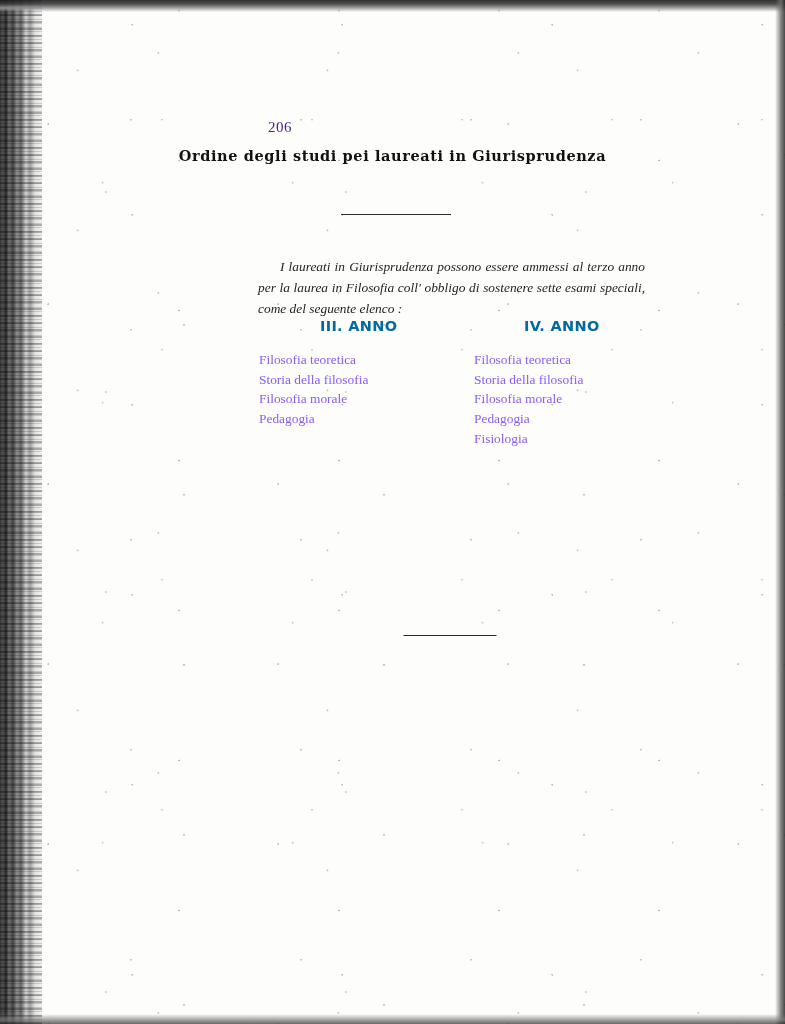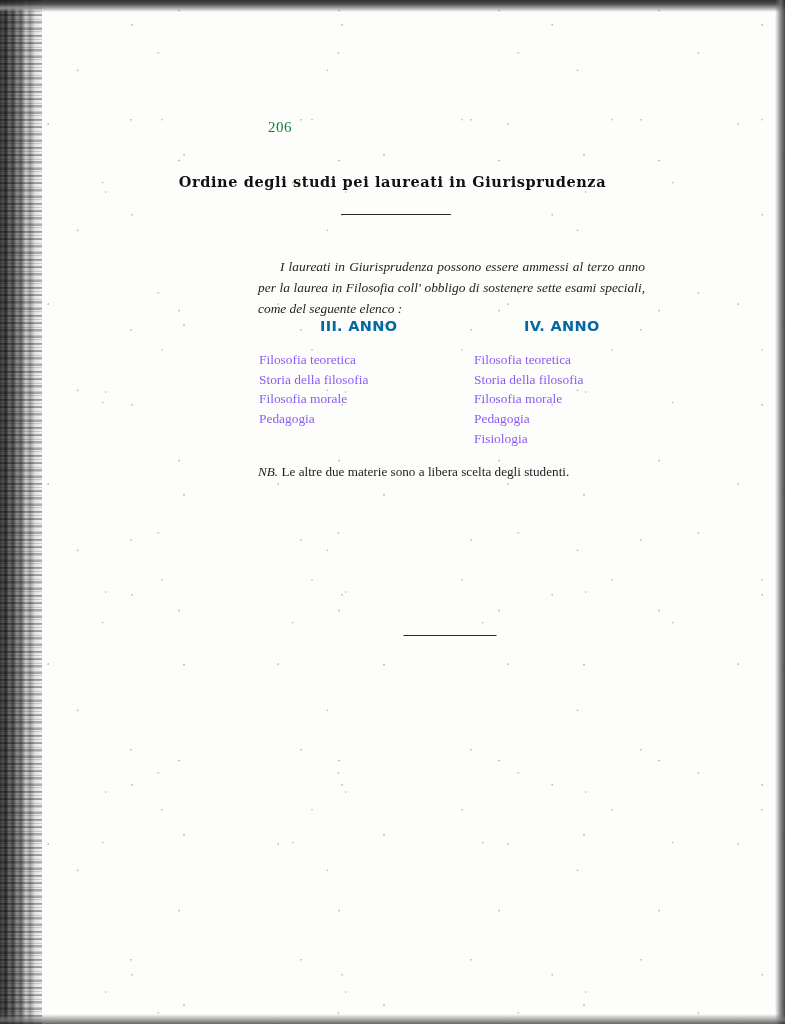--- a/index.html
+++ b/index.html
@@ -89,35 +89,35 @@
     width: 785px; height: 1024px;
   }
 
   .folio {
     position: absolute;
     left: 268px;
     top: 119px;
     font-family: "Liberation Serif", serif;
     font-size: 15px;
     letter-spacing: .5px;
-    color: #15803d;
+    color: #4c1d95;
   }
 
   .heading {
     position: absolute;
     left: 0;
     width: 785px;
     text-align: center;
     font-family: "DejaVu Serif", serif;
     font-weight: bold;
     font-size: 14.5px;
     letter-spacing: .6px;
     color: #121212;
   }
-  .heading.line1 { top: 173px; }
+  .heading.line1 { top: 147px; }
   .heading.line2 { top: 185px; }
 
   .rule {
     position: absolute;
     height: 0;
     border-top: 1.3px solid #2b2b2b;
   }
   .rule-heading {
     left: 396px;
     transform: translateX(-50%);
@@ -205,21 +205,20 @@
     </ul>
 
     <ul class="col-list c2">
       <li>Filosofia teoretica</li>
       <li>Storia della filosofia</li>
       <li>Filosofia morale</li>
       <li>Pedagogia</li>
       <li>Fisiologia</li>
     </ul>
 
-    <div class="note"><span class="nb">NB.</span><span> Le altre due materie sono a libera scelta degli studenti.</span></div>
 
     <div class="rule rule-footer"></div>
   </div>
 
   <div class="page-noise"></div>
   <div class="gutter"></div>
   <div class="gutter-speckle"></div>
   <div class="top-edge"></div>
   <div class="right-edge"></div>
   <div class="bottom-edge"></div>

